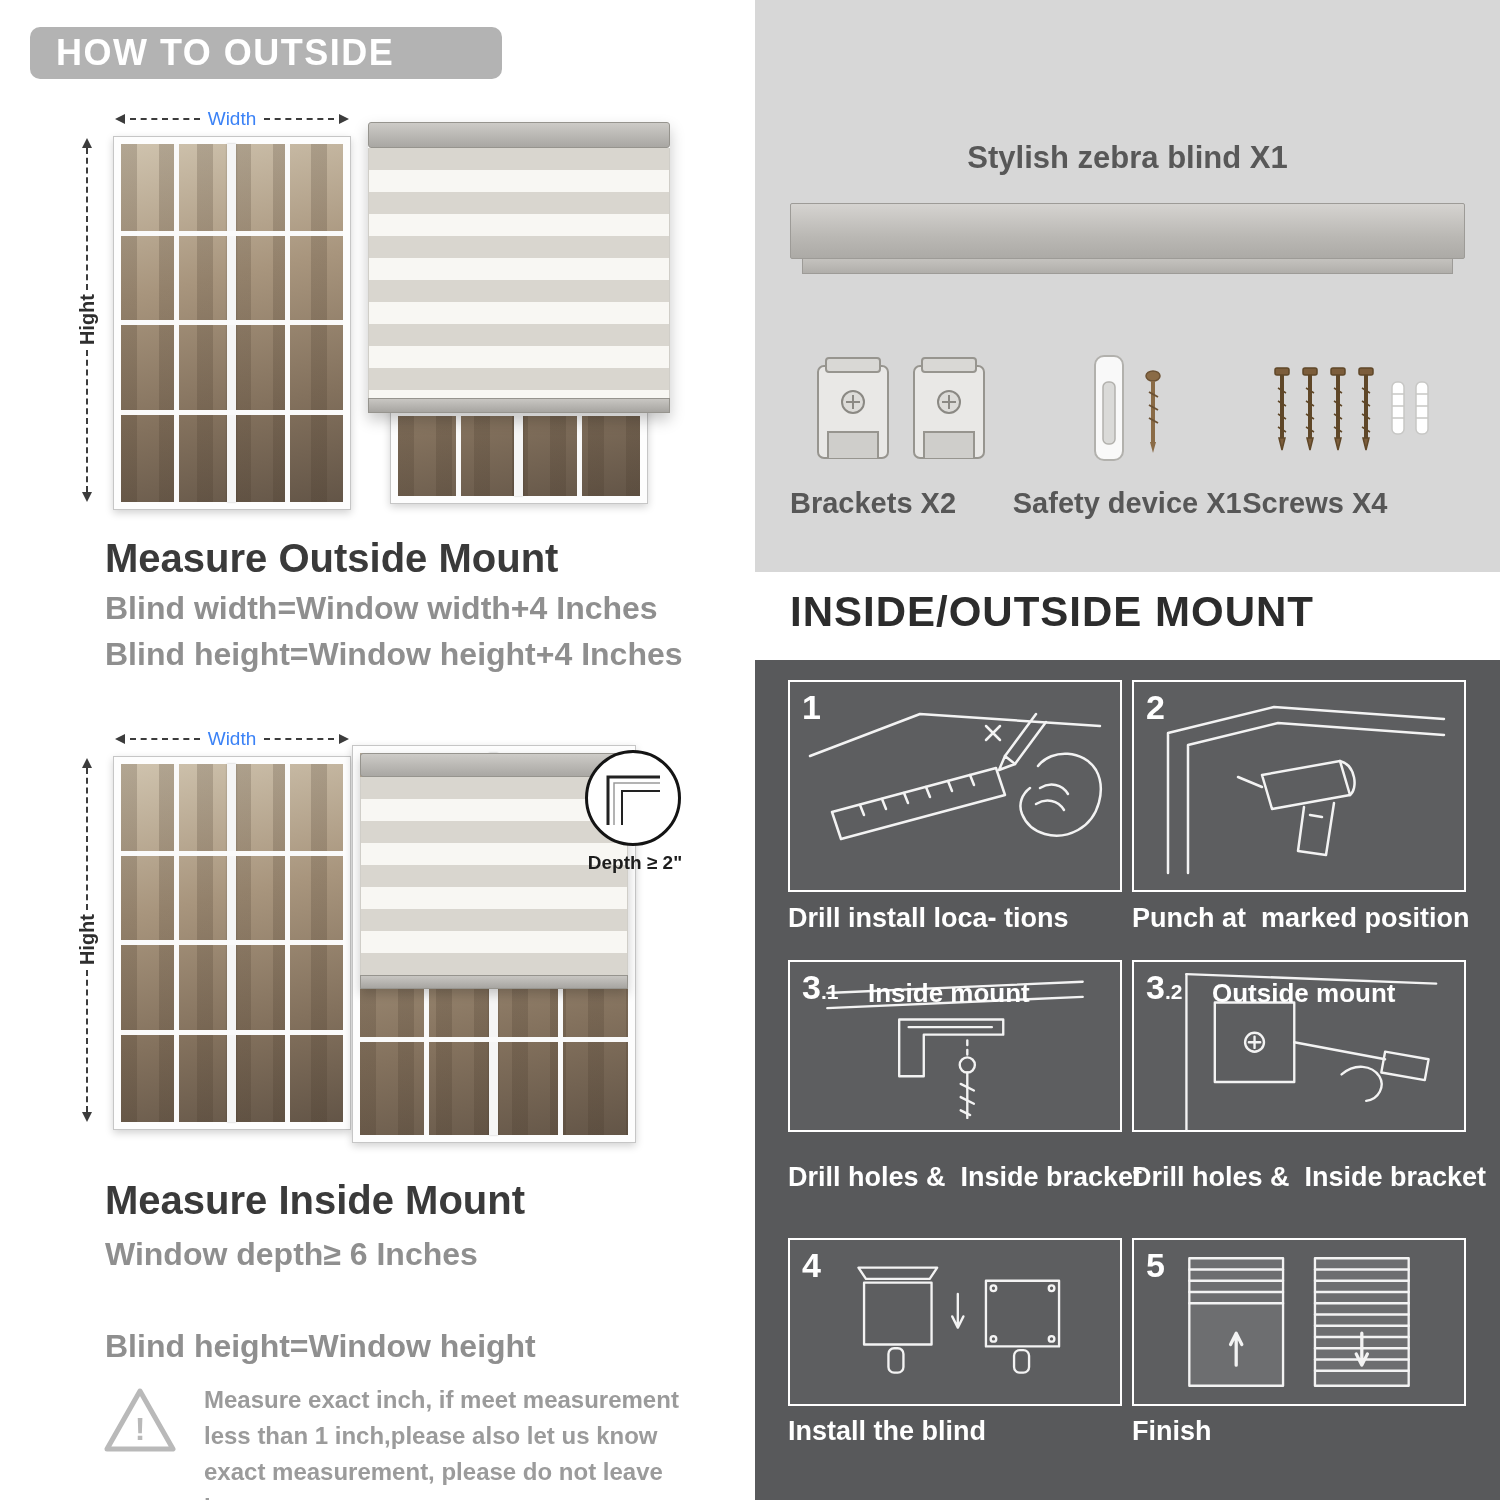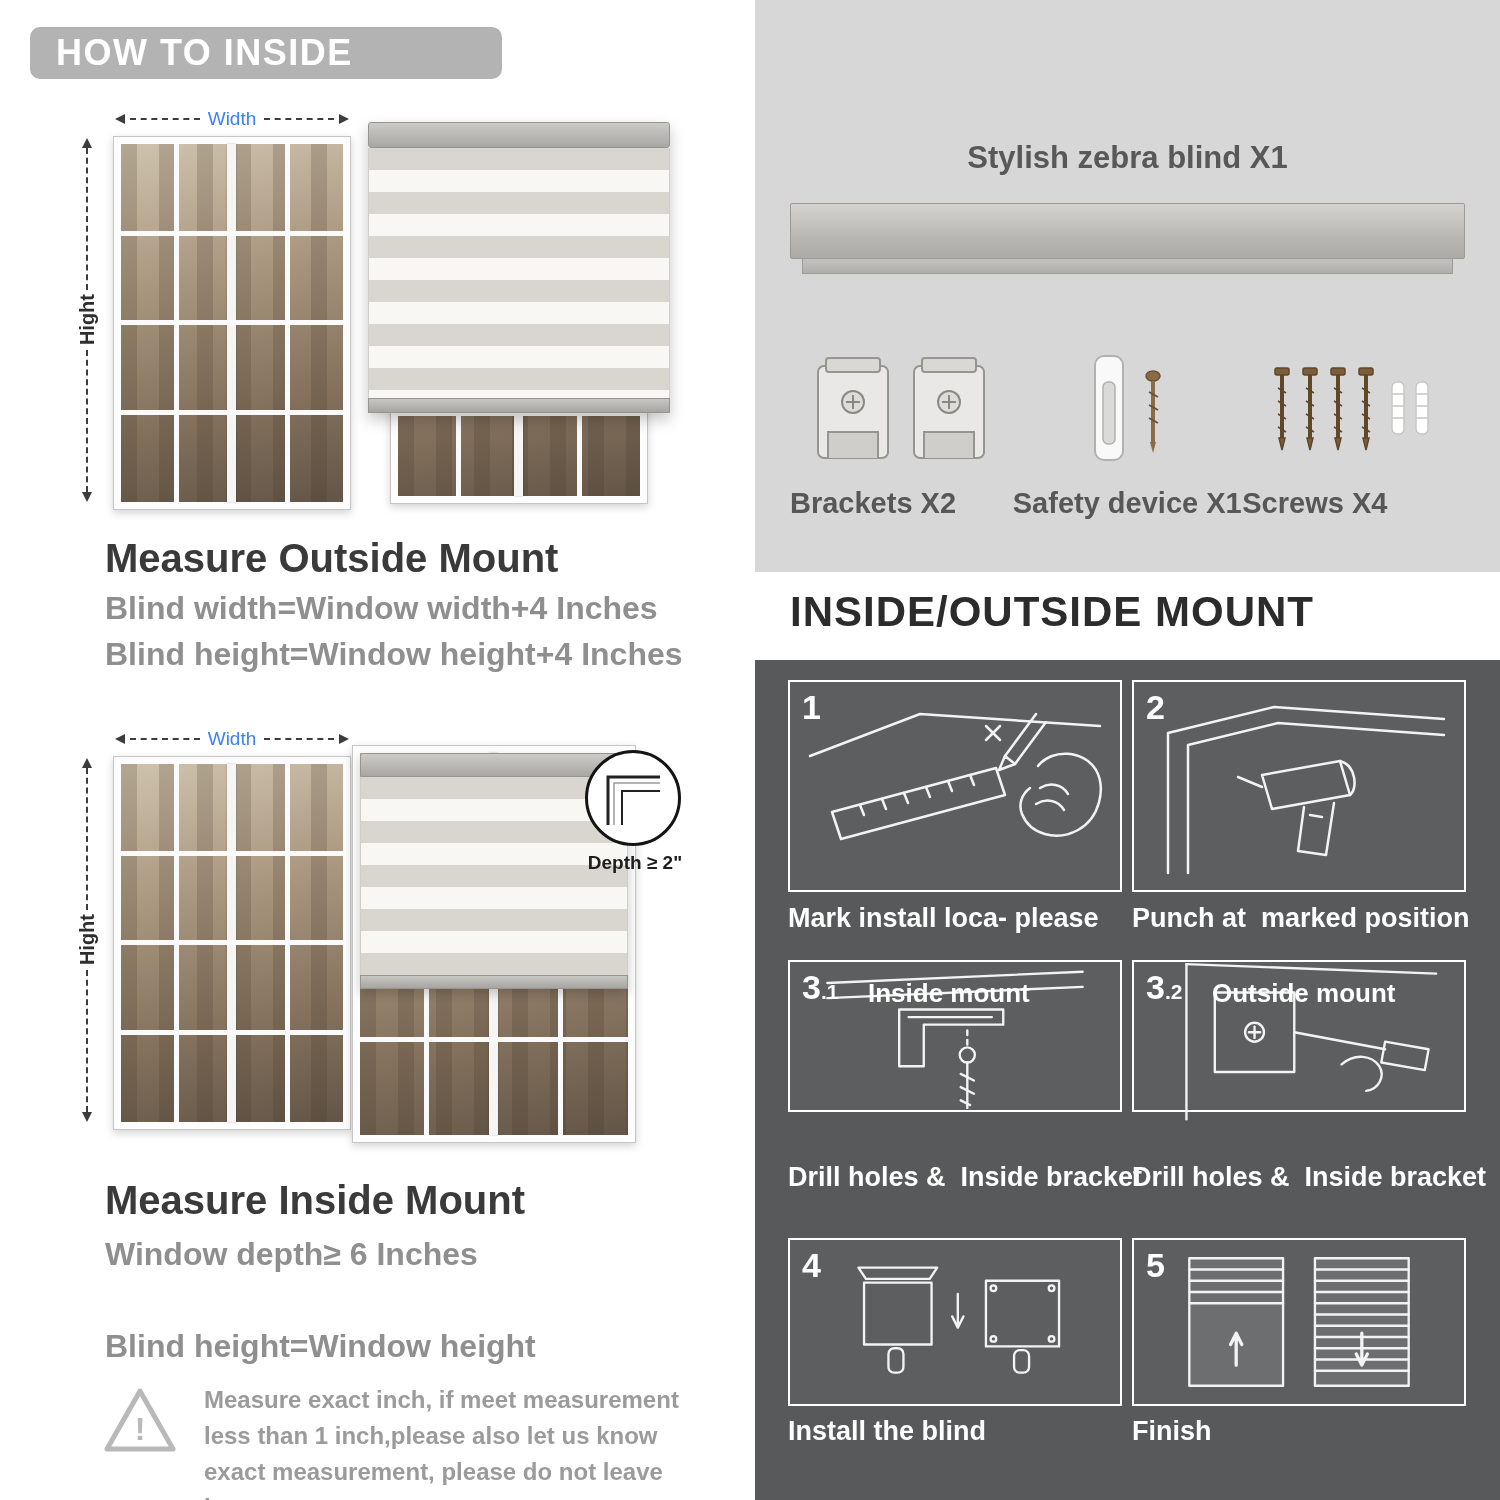--- a/index.html
+++ b/index.html
@@ -68,36 +68,36 @@
   .item{display:flex;align-items:flex-end;justify-content:center}
   .it1{width:33%}.it2{width:34%}.it3{width:33%}
   .caps{position:absolute;left:35px;top:487px;width:675px;display:flex}
   .caps span{font-size:29px;font-weight:bold;color:#575757;text-align:left}
 
   
   .mount-header{position:absolute;left:790px;top:588px;font-size:42px;font-weight:bold;color:#2c2c2c;letter-spacing:1px}
   .panel-mount{position:absolute;left:755px;top:660px;width:745px;height:840px;background:#58595b}
   .mcell{position:absolute;border:2px solid #fff;background:rgba(255,255,255,.03)}
   .cA{left:33px;width:334px}.cB{left:377px;width:334px}
-  .r1{top:20px;height:212px}.r2{top:300px;height:152px}.r3{top:578px;height:168px}
+  .r1{top:20px;height:212px}.r2{top:300px;height:172px}.r3{top:578px;height:168px}
   .mnum{position:absolute;top:6px;left:12px;color:#fff;font-weight:bold;font-size:34px;z-index:3}
   .mnum .sub{font-size:21px}
   .mtag{position:absolute;top:16px;left:78px;color:#fff;font-weight:bold;font-size:26px;z-index:3}
   .mart{position:absolute;inset:4px;display:flex;align-items:center;justify-content:center}
   .mcap{position:absolute;color:#fff;font-weight:bold;font-size:27px;white-space:pre-wrap}
   .pA{left:33px}.pB{left:377px}
   .q1{top:243px}.q2{top:502px}.q3{top:756px}
 </style>
 </head>
 <body>
 
 <div id="root">
 
   <div class="banner">
-    <span>HOW TO INSIDE</span>
+    <span>HOW TO OUTSIDE</span>
   </div>
 
   <div class="winfig" style="left:75px;top:108px;width:280px;height:402px">
     <div class="harrow" style="left:40px;right:6px;top:0">
       <span class="tri-l"></span>
       <span class="dl"></span>
       <span class="lbl">Width</span>
       <span class="dl"></span>
       <span class="tri-r"></span>
     </div>
@@ -304,21 +304,21 @@
             <path d="M60 111 l4 10 M82 105 l4 10 M104 99 l4 10 M126 93 l4 10 M148 87 l4 10 M170 81 l4 10"></path>
             <path d="M186 32 l14 14 M200 32 l-14 14"></path>
             <path d="M236 20 L205 62 M246 28 L215 70"></path>
             <path d="M205 62 L215 70 L199 76 Z"></path>
             <path d="M238 72 C252 54 284 56 296 76 C306 94 300 124 278 136 C256 148 230 140 222 120 C218 110 222 100 230 94"></path>
             <path d="M240 94 C250 88 262 90 268 100 M236 110 C246 104 258 106 264 116"></path>
           </g>
         </svg>
       </div>
     </div>
-    <div class="mcap pA q1">Mark install loca- please</div>
+    <div class="mcap pA q1">Drill install loca- tions</div>
 
     <div class="mcell cB r1">
       <span class="mnum"><span>2</span><span class="sub"></span></span>
       <div class="mart">
         <svg width="310" height="190" viewBox="0 0 310 190">
           <g stroke="#f3f3f3" stroke-width="2.5" fill="none" stroke-linecap="round" stroke-linejoin="round">
             <path d="M24 182 L24 42 L130 16 L300 28"></path>
             <path d="M44 182 L44 54 L134 32 L300 44"></path>
             <path d="M118 96 L94 86"></path>
             <path d="M118 84 L196 70 L206 104 L128 118 Z"></path>

